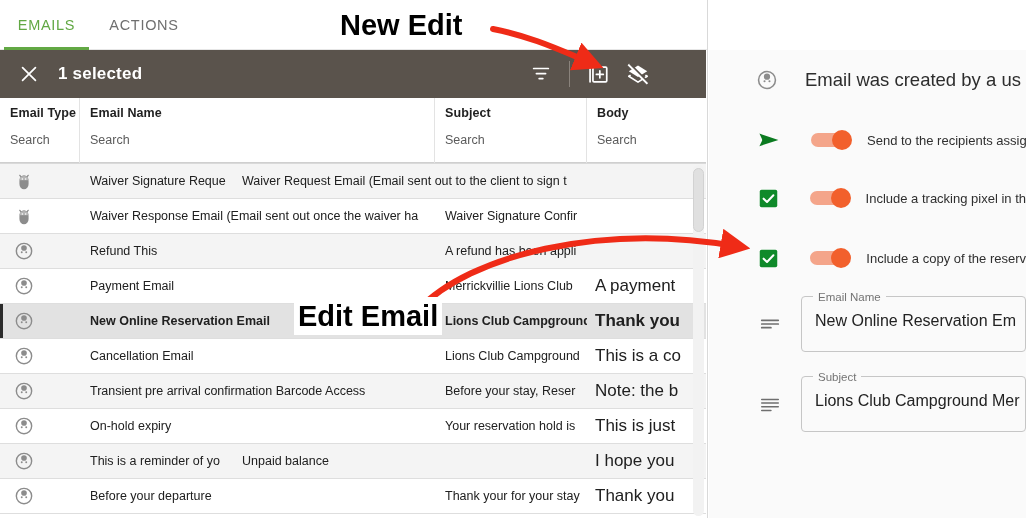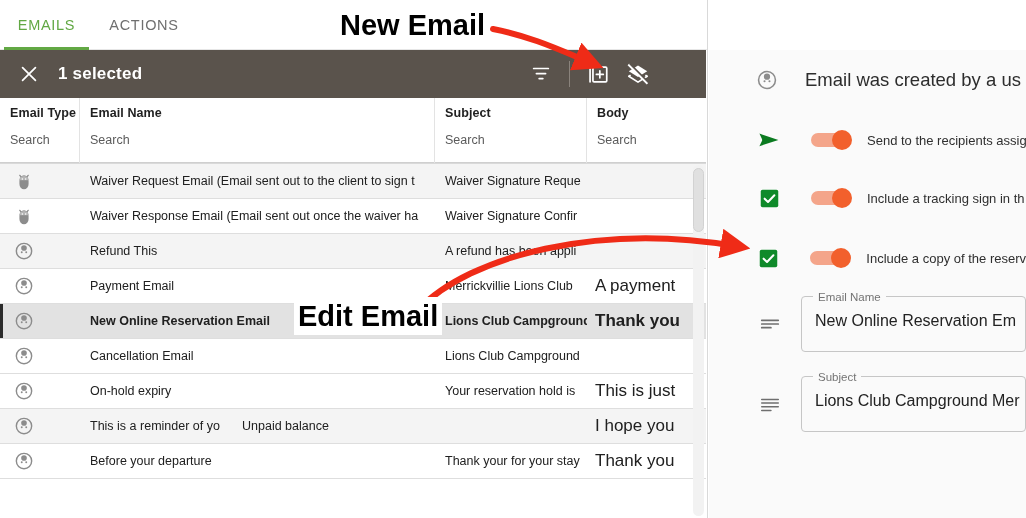--- a/index.html
+++ b/index.html
@@ -440,22 +440,22 @@
         <div class="row alt">
           <div class="cell c-type">
             <svg width="20" height="20" viewBox="0 0 24 24" aria-hidden="true">
               <path d="M7 5.2 L9.4 8.2 M17 5.2 L14.6 8.2" stroke="#8c8c8c" stroke-width="1.6" stroke-linecap="round"></path>
               <path d="M6.5 12 a5.5 6.8 0 0 1 11 0 v3.6 a5.5 6.2 0 0 1 -11 0 Z" fill="#8c8c8c"></path>
               <path d="M6.5 11 a5.5 5 0 0 1 11 0 Z" fill="#b5b5b5"></path>
               <circle cx="10" cy="9.6" r="0.95" fill="#ffffff"></circle>
               <circle cx="14" cy="9.6" r="0.95" fill="#ffffff"></circle>
             </svg>
           </div>
+          <div class="cell c-subject">Waiver Signature Reque</div>
           <div class="cell c-name">Waiver Request Email (Email sent out to the client to sign t</div>
-          <div class="cell c-subject">Waiver Signature Reque</div>
           <div class="cell c-body"></div>
         </div>
         <div class="row">
           <div class="cell c-type">
             <svg width="20" height="20" viewBox="0 0 24 24" aria-hidden="true">
               <path d="M7 5.2 L9.4 8.2 M17 5.2 L14.6 8.2" stroke="#8c8c8c" stroke-width="1.6" stroke-linecap="round"></path>
               <path d="M6.5 12 a5.5 6.8 0 0 1 11 0 v3.6 a5.5 6.2 0 0 1 -11 0 Z" fill="#8c8c8c"></path>
               <path d="M6.5 11 a5.5 5 0 0 1 11 0 Z" fill="#b5b5b5"></path>
               <circle cx="10" cy="9.6" r="0.95" fill="#ffffff"></circle>
               <circle cx="14" cy="9.6" r="0.95" fill="#ffffff"></circle>
@@ -508,20 +508,34 @@
           <div class="cell c-type">
             <svg width="20" height="20" viewBox="0 0 24 24" aria-hidden="true">
               <circle cx="12" cy="12" r="9.2" fill="none" stroke="#8c8c8c" stroke-width="1.7"></circle>
               <circle cx="12" cy="8.4" r="3.4" fill="#8c8c8c"></circle>
               <circle cx="9.3" cy="13.4" r="1.15" fill="#8c8c8c"></circle>
               <circle cx="14.7" cy="13.4" r="1.15" fill="#8c8c8c"></circle>
             </svg>
           </div>
           <div class="cell c-name">Cancellation Email</div>
           <div class="cell c-subject">Lions Club Campground</div>
+          <div class="cell c-body">This is a co</div>
+        </div>
+        <div class="row alt">
+          <div class="cell c-type">
+            <svg width="20" height="20" viewBox="0 0 24 24" aria-hidden="true">
+              <circle cx="12" cy="12" r="9.2" fill="none" stroke="#8c8c8c" stroke-width="1.7"></circle>
+              <circle cx="12" cy="8.4" r="3.4" fill="#8c8c8c"></circle>
+              <circle cx="9.3" cy="13.4" r="1.15" fill="#8c8c8c"></circle>
+              <circle cx="14.7" cy="13.4" r="1.15" fill="#8c8c8c"></circle>
+            </svg>
+          </div>
+          <div class="cell c-name">Transient pre arrival confirmation Barcode Access</div>
+          <div class="cell c-subject">Before your stay, Reser</div>
+          <div class="cell c-body">Note: the b</div>
         </div>
         <div class="row">
           <div class="cell c-type">
             <svg width="20" height="20" viewBox="0 0 24 24" aria-hidden="true">
               <circle cx="12" cy="12" r="9.2" fill="none" stroke="#8c8c8c" stroke-width="1.7"></circle>
               <circle cx="12" cy="8.4" r="3.4" fill="#8c8c8c"></circle>
               <circle cx="9.3" cy="13.4" r="1.15" fill="#8c8c8c"></circle>
               <circle cx="14.7" cy="13.4" r="1.15" fill="#8c8c8c"></circle>
             </svg>
           </div>
@@ -591,21 +605,21 @@
     <div class="toggle-row" id="toggle-row-1">
       <span class="tr-icon">
         <svg width="21" height="21" viewBox="0 0 24 24" aria-hidden="true">
           <rect x="2" y="2" width="20" height="20" rx="2" fill="#0f8a2a"></rect>
           <path d="M6.4 12.2 L10.3 16 L17.6 8.3" stroke="#ffffff" stroke-width="2.3" fill="none" stroke-linecap="round" stroke-linejoin="round"></path>
         </svg>
       </span>
       <span class="switch">
         <span class="knob"></span>
       </span>
-      <span class="tr-label">Include a tracking sign in th</span>
+      <span class="tr-label">Include a tracking pixel in th</span>
     </div>
 
     <div class="toggle-row" id="toggle-row-2">
       <span class="tr-icon">
         <svg width="21" height="21" viewBox="0 0 24 24" aria-hidden="true">
           <rect x="2" y="2" width="20" height="20" rx="2" fill="#0f8a2a"></rect>
           <path d="M6.4 12.2 L10.3 16 L17.6 8.3" stroke="#ffffff" stroke-width="2.3" fill="none" stroke-linecap="round" stroke-linejoin="round"></path>
         </svg>
       </span>
       <span class="switch">
@@ -645,16 +659,16 @@
       <marker id="arrowhead" markerWidth="5" markerHeight="5" refX="2.4" refY="2.5" orient="auto">
         <path d="M0,0 L5,2.5 L0,5 Z" fill="#ef2b17"></path>
       </marker>
     </defs>
 
     <path d="M493 29 C 530 36, 560 50, 589 62" stroke="#ef2b17" stroke-width="6" fill="none" stroke-linecap="round" marker-end="url(#arrowhead)"></path>
 
     <path d="M418 310 C 470 255, 600 223, 735 246" stroke="#ef2b17" stroke-width="6" fill="none" stroke-linecap="round" marker-end="url(#arrowhead)"></path>
   </svg>
 
-  <div class="annot-text" id="annot-new-email">New Email</div>
+  <div class="annot-text" id="annot-new-email">New Edit</div>
   <div class="annot-text" id="annot-edit-email">Edit Email</div>
 
 </div>
 
 </body></html>

